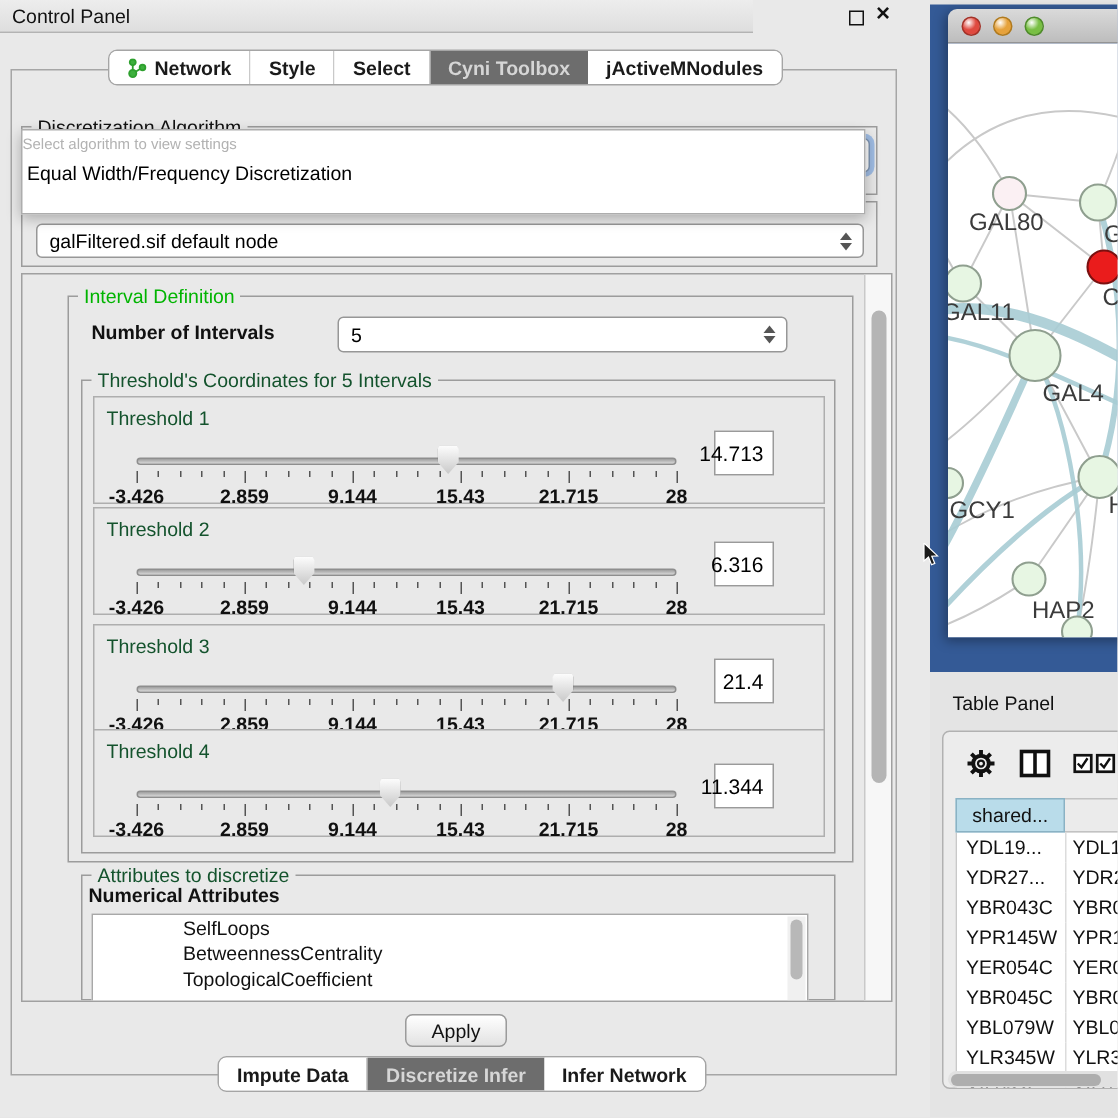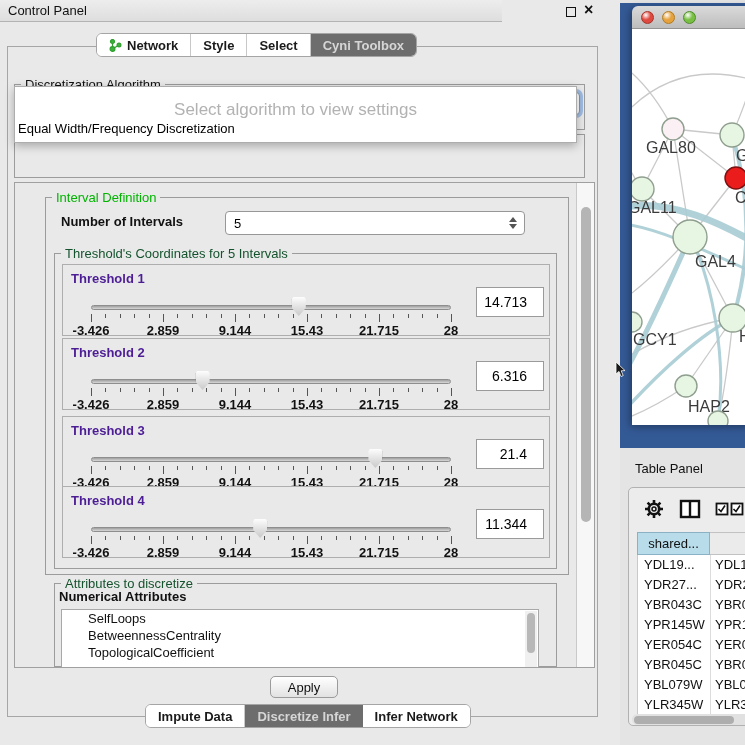--- a/index.html
+++ b/index.html
@@ -11,34 +11,34 @@
   #left-panel { left:0; top:0; width:620px; height:745px; background:#e9e9e9; }
   #cp-titlebar { left:0; top:0; width:502px; height:22px; background:linear-gradient(#ededed,#dedede); border-bottom:1px solid #b3b3b3; }
   #cp-title { left:8px; top:3px; font-size:13px; color:#111; }
   .float-box { left:566px; top:7px; width:10px; height:10px; border:1.5px solid #111; background:transparent; }
   .close-x { left:584px; top:1px; font-size:16px; font-weight:bold; color:#111; }
 
   .tabbar { height:24px; background:#fff; border:1px solid #a5a5a5; border-radius:6px; display:flex; align-items:stretch; overflow:hidden; }
   .tab { display:flex; align-items:center; padding:0 12px; font-size:13px; font-weight:bold; color:#1a1a1a; border-right:1px solid #c9c9c9; background:#fff; cursor:default; }
   .tab:last-child { border-right:none; }
   .tab.selected { background:#6d6d6d; color:#d6d6d6; border-right:none; }
-  #top-tabs { left:96px; top:33px; }
+  #top-tabs { left:72px; top:33px; }
   #bottom-tabs { left:145px; top:704px; }
 
   #outer-box { left:7px; top:46px; width:591px; height:671px; border:1px solid #a6a6a6; background:#e9e9e9; }
 
   .group { border:1px solid #9c9c9c; background:#e9e9e9; }
   .group-title { position:absolute; top:-8px; left:6px; background:#e9e9e9; padding:0 4px; font-size:13px; color:#111; white-space:nowrap; }
   .group-title.green { color:#00b400; }
   .group-title.blue { color:#14532d; }
 
   #disc-group { left:14px; top:84px; width:571px; height:46px; }
   #algo-combo-ring { left:20px; top:92px; width:560px; height:23px; background:#fff; border:1px solid #7f96b4; border-radius:4px; box-shadow:0 0 0 3px rgba(98,152,222,.55); z-index:2; }
   #algo-popup { left:14px; top:86px; width:563px; height:57px; background:#fff; border:1px solid #adadad; box-shadow:0 3px 9px rgba(0,0,0,.28); z-index:3; }
-  #algo-hint { text-align:center; color:#b2b2b2; font-size:17px; height:20px; line-height:20px;margin-top:13px; }
+  #algo-hint { color:#b2b2b2; font-size:10px; height:20px; line-height:20px; }
   .algo-opt { font-size:13px; height:18px; line-height:18px; padding-left:3px; color:#000; }
   .algo-opt.bold { font-weight:bold; }
 
   #tabledata-group { left:14px; top:134px; width:571px; height:44px; }
   .combo { background:#fff; border:1px solid #979797; border-radius:4px; font-size:13px; color:#000; display:flex; align-items:center; padding-left:8px; position:relative; }
   .spinner { position:absolute; right:7px; top:50%; transform:translateY(-50%); display:flex; flex-direction:column; gap:2px; }
   .spinner i { display:block; width:0; height:0; border-left:4px solid transparent; border-right:4px solid transparent; }
   .spinner .up { border-bottom:5px solid #555; }
   .spinner .dn { border-top:5px solid #555; }
   #tabledata-combo { left:24px; top:149px; width:552px; height:23px; }
@@ -46,31 +46,31 @@
   #scrollpanel { left:14px; top:182px; width:581px; height:486px; border:1px solid #a0a0a0; background:#e9e9e9; overflow:hidden; }
   #sp-scrollbar { position:absolute; right:0; top:0; width:18px; height:484px; background:#f7f7f7; border-left:1px solid #c9c9c9; }
   #sp-thumb { position:absolute; left:4px; top:24px; width:10px; height:315px; background:#b5b5b5; border-radius:5px; }
 
   #interval-group { left:30px; top:14px; width:524px; height:378px; }
   #intervals-label { left:46px; top:31px; font-size:13px; font-weight:bold; color:#111; }
   #intervals-combo { left:210px; top:28px; width:300px; height:24px; }
 
   #thr-group { left:39px; top:70px; width:503px; height:316px; }
   .thr-panel { position:absolute; left:7px; width:488px; height:72px; border:1px solid #aeaeae; background:#e9e9e9; }
-  .thr-title { position:absolute; left:8px; top:6px; font-size:13px; font-weight:bold; color:#4c1d95; }
+  .thr-title { position:absolute; left:8px; top:6px; font-size:13px; font-weight:normal; color:#14532d; }
   .thr-track { position:absolute; left:28px; top:40px; width:360px; height:5px; border-radius:3px; background:linear-gradient(#9f9f9f,#d8d8d8); border:1px solid #8e8e8e; }
   .thr-handle { position:absolute; top:32px; width:14px; height:19px; background:linear-gradient(#fdfdfd,#c9c9c9); clip-path:polygon(10% 0,90% 0,100% 12%,100% 58%,50% 100%,0 58%,0 12%); filter:drop-shadow(0 0 1px #777); }
   .tick { position:absolute; width:1px; background:#555; }
   .tick-label { position:absolute; width:60px; text-align:center; font-size:13px; font-weight:bold; color:#111; }
-  .thr-value { position:absolute; left:413px; top:22px; width:68px; height:30px; background:#fff; border:1px solid #9a9a9a; font-size:14px; color:#000; display:flex; align-items:center; justify-content:flex-end; padding-right:16px; }
+  .thr-value { position:absolute; left:413px; top:22px; width:40px; height:30px; background:#fff; border:1px solid #9a9a9a; font-size:14px; color:#000; display:flex; align-items:center; justify-content:flex-end; padding-right:6px; }
 
   #attr-group { left:39px; top:400px; width:503px; height:84px; }
   #attr-label { left:44px; top:406px; font-size:13px; font-weight:bold; color:#111; }
   #attr-list { left:46px; top:426px; width:478px; height:59px; background:#fff; border:1px solid #a8a8a8; overflow:hidden; position:absolute; }
-  .attr-row { font-size:13px; color:#111; height:17px; line-height:17px; padding-left:26px; }
+  .attr-row { font-size:13px; color:#111; height:17px; line-height:17px; padding-left:26px;margin-left:34px; }
   #attr-scroll { position:absolute; right:1px; top:1px; width:12px; height:56px; background:#f0f0f0; }
   #attr-thumb { position:absolute; left:2px; top:2px; width:8px; height:40px; background:#b8b8b8; border-radius:4px; }
 
   #apply-btn { left:270px; top:676px; width:68px; height:22px; border:1px solid #9b9b9b; border-radius:5px; background:linear-gradient(#ffffff,#e2e2e2); font-size:13px; color:#111; display:flex; align-items:center; justify-content:center; }
 
   
   #blue-desk { left:620px; top:3px; width:125px; height:445px; background:#345a96; }
   #net-window { left:632px; top:6px; width:120px; height:419px; border-radius:6px 0 0 0; overflow:hidden; box-shadow:-2px 2px 8px rgba(0,0,0,.35); }
   #net-titlebar { height:23px; background:linear-gradient(#dadada,#bdbdbd); border-bottom:1px solid #949494; display:flex; align-items:center; padding-left:9px; gap:8px; }
   .light { width:13px; height:13px; border-radius:50%; }
@@ -119,33 +119,43 @@
       </div>
       <div class="tab">
         <span>Style</span>
       </div>
       <div class="tab">
         <span>Select</span>
       </div>
       <div class="tab selected">
         <span>Cyni Toolbox</span>
       </div>
+      <div class="tab">
+        <span>jActiveMNodules</span>
+      </div>
     </div>
 
   <div class="abs group" id="disc-group">
     <span class="group-title">Discretization Algorithm</span>
   </div>
   <div class="abs" id="algo-combo-ring"></div>
   <div class="abs" id="algo-popup">
     <div id="algo-hint">Select algorithm to view settings</div>
     <div class="algo-opt">Equal Width/Frequency Discretization</div>
   </div>
 
   <div class="abs group" id="tabledata-group">
     <span class="group-title">Table Data</span>
+  </div>
+  <div class="abs combo" id="tabledata-combo">
+    <span>galFiltered.sif default node</span>
+    <span class="spinner">
+        <i class="up"></i>
+        <i class="dn"></i>
+      </span>
   </div>
 
   <div class="abs" id="scrollpanel">
     <div class="abs group" id="interval-group">
       <span class="group-title green">Interval Definition</span>
     </div>
     <div class="abs" id="intervals-label">Number of Intervals</div>
     <div class="abs combo" id="intervals-combo">
       <span>5</span>
       <span class="spinner">

